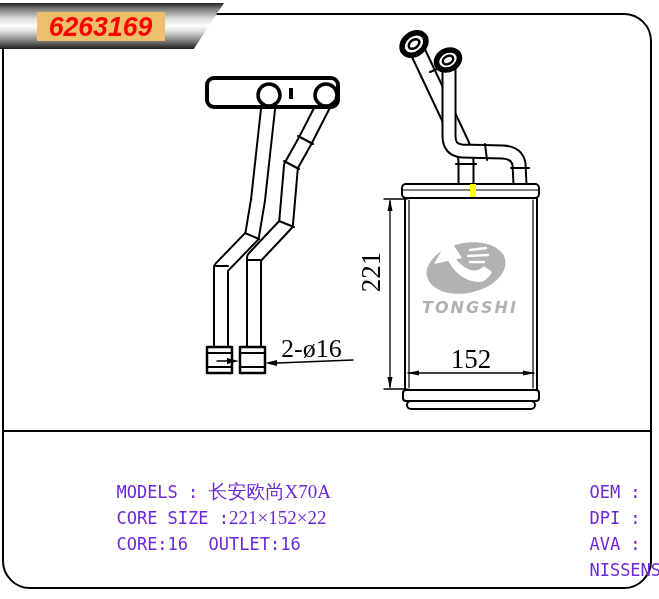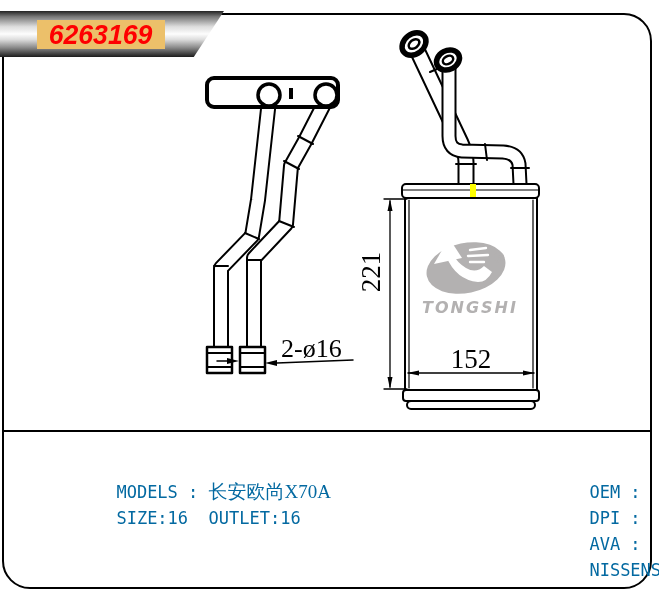--- a/index.html
+++ b/index.html
@@ -3,36 +3,36 @@
 <meta charset="utf-8">
 <style>
   html,body{margin:0;padding:0;background:#fff;}
   #page{position:relative;width:659px;height:599px;background:#fff;overflow:hidden;
         font-family:"DejaVu Sans Mono",monospace;}
   
   .frame{position:absolute;left:2px;top:13px;width:650px;height:576px;
          border:2px solid #000;border-radius:28px;box-sizing:border-box;}
   .divider{position:absolute;left:2px;top:430px;width:650px;border-top:2px solid #000;}
   
-  .banner{position:absolute;left:0;top:11px;width:224px;height:46px;z-index:5;
+  .banner{position:absolute;left:0;top:3px;width:224px;height:46px;z-index:5;
           background:linear-gradient(180deg,#222 0%,#777 12%,#ddd 34%,#fdfdfd 50%,#ddd 62%,#888 80%,#1c1c1c 100%);
           clip-path:polygon(0 0,100% 0,86.5% 100%,0 100%);}
   .part-chip{position:absolute;left:37px;top:9px;width:128px;height:29px;
              background:var(--gold,#ecc06a);display:flex;align-items:center;justify-content:center;}
   .part-chip span{color:var(--red,#fe0000);font-family:"Liberation Sans",sans-serif;
                   font-weight:bold;font-style:italic;font-size:28px;letter-spacing:0px;
                   transform:scaleX(.95);white-space:pre;}
   
   svg.art{position:absolute;left:0;top:0;z-index:2;}
   .dimtext{font-family:"Liberation Serif",serif;fill:#000;}
   .logotext{font-family:"DejaVu Sans",sans-serif;font-weight:bold;font-style:italic;}
   
   .spec-col{position:absolute;top:453px;left:55px;z-index:3;}
   .spec-col.right{left:528px;}
-  .spec-row{height:26px;line-height:26px;font-size:17px;color:#0369a1;white-space:pre;}
+  .spec-row{height:26px;line-height:26px;font-size:17px;color:#6d28d9;white-space:pre;}
   .spec-row .val{font-family:"Liberation Serif",serif;font-size:19px;}
 </style>
 </head>
 <body>
 
 <div id="page">
 
   <div class="frame"></div>
   <div class="divider"></div>
 
@@ -155,21 +155,24 @@
       </g>
       <text class="dimtext" x="471" y="368" font-size="27" stroke="none" fill="#000" text-anchor="middle">152</text>
     </g>
   </svg>
 
   <div class="spec-col">
     <div class="spec-row">
       <span>MODELS : </span><span class="val">长安欧尚X70A</span>
     </div>
     <div class="spec-row">
-      <span>SIZE:16  OUTLET:16</span><span class="val"></span>
+      <span>CORE SIZE :</span><span class="val">221×152×22</span>
+    </div>
+    <div class="spec-row">
+      <span>CORE:16  OUTLET:16</span><span class="val"></span>
     </div>
   </div>
 
   <div class="spec-col right">
     <div class="spec-row">
       <span>OEM : </span>
     </div>
     <div class="spec-row">
       <span>DPI : </span>
     </div>

